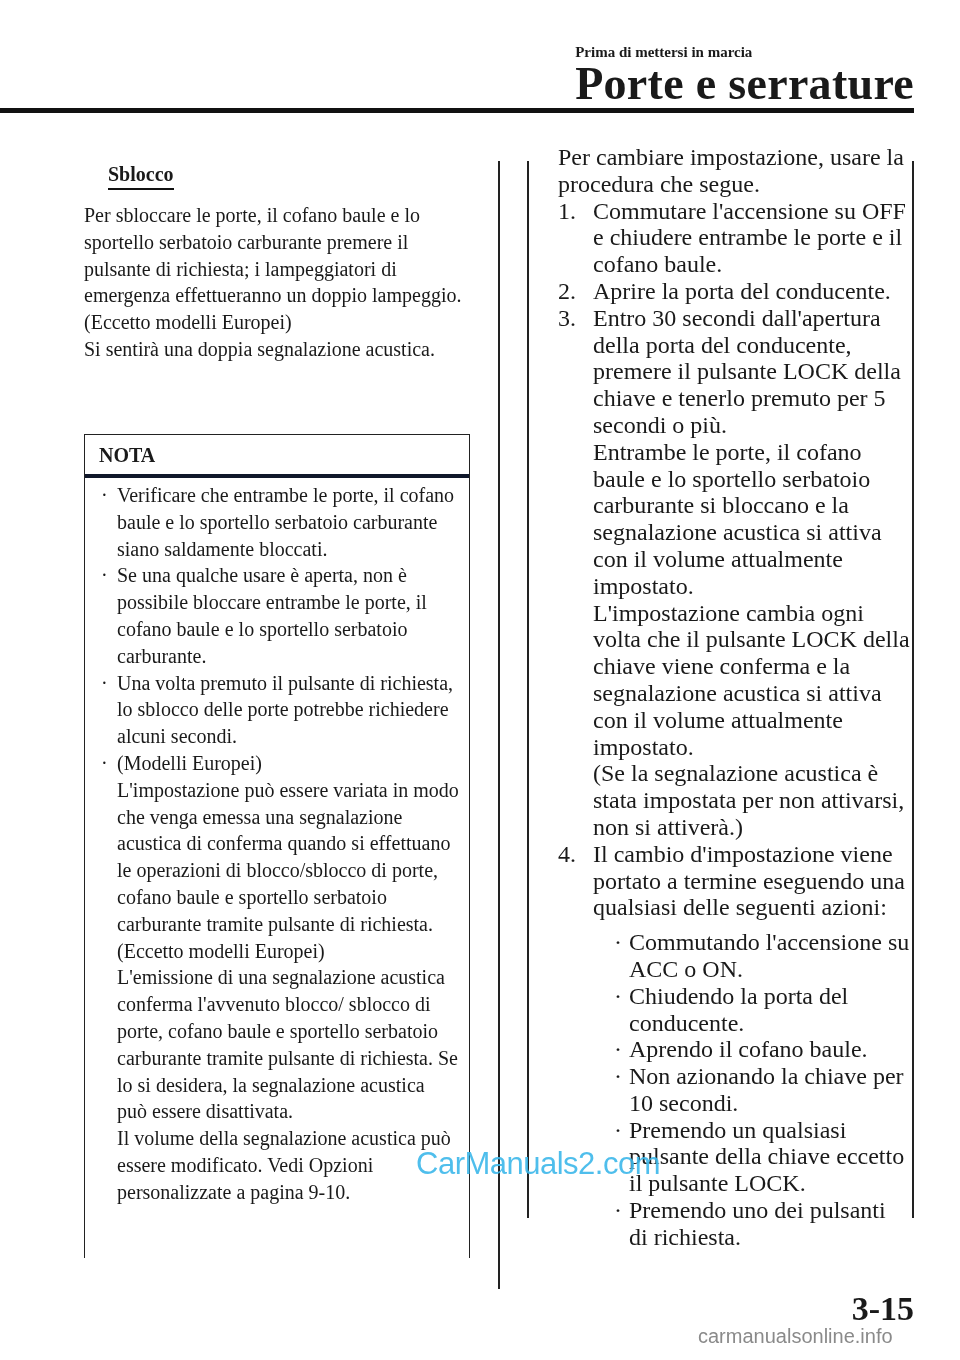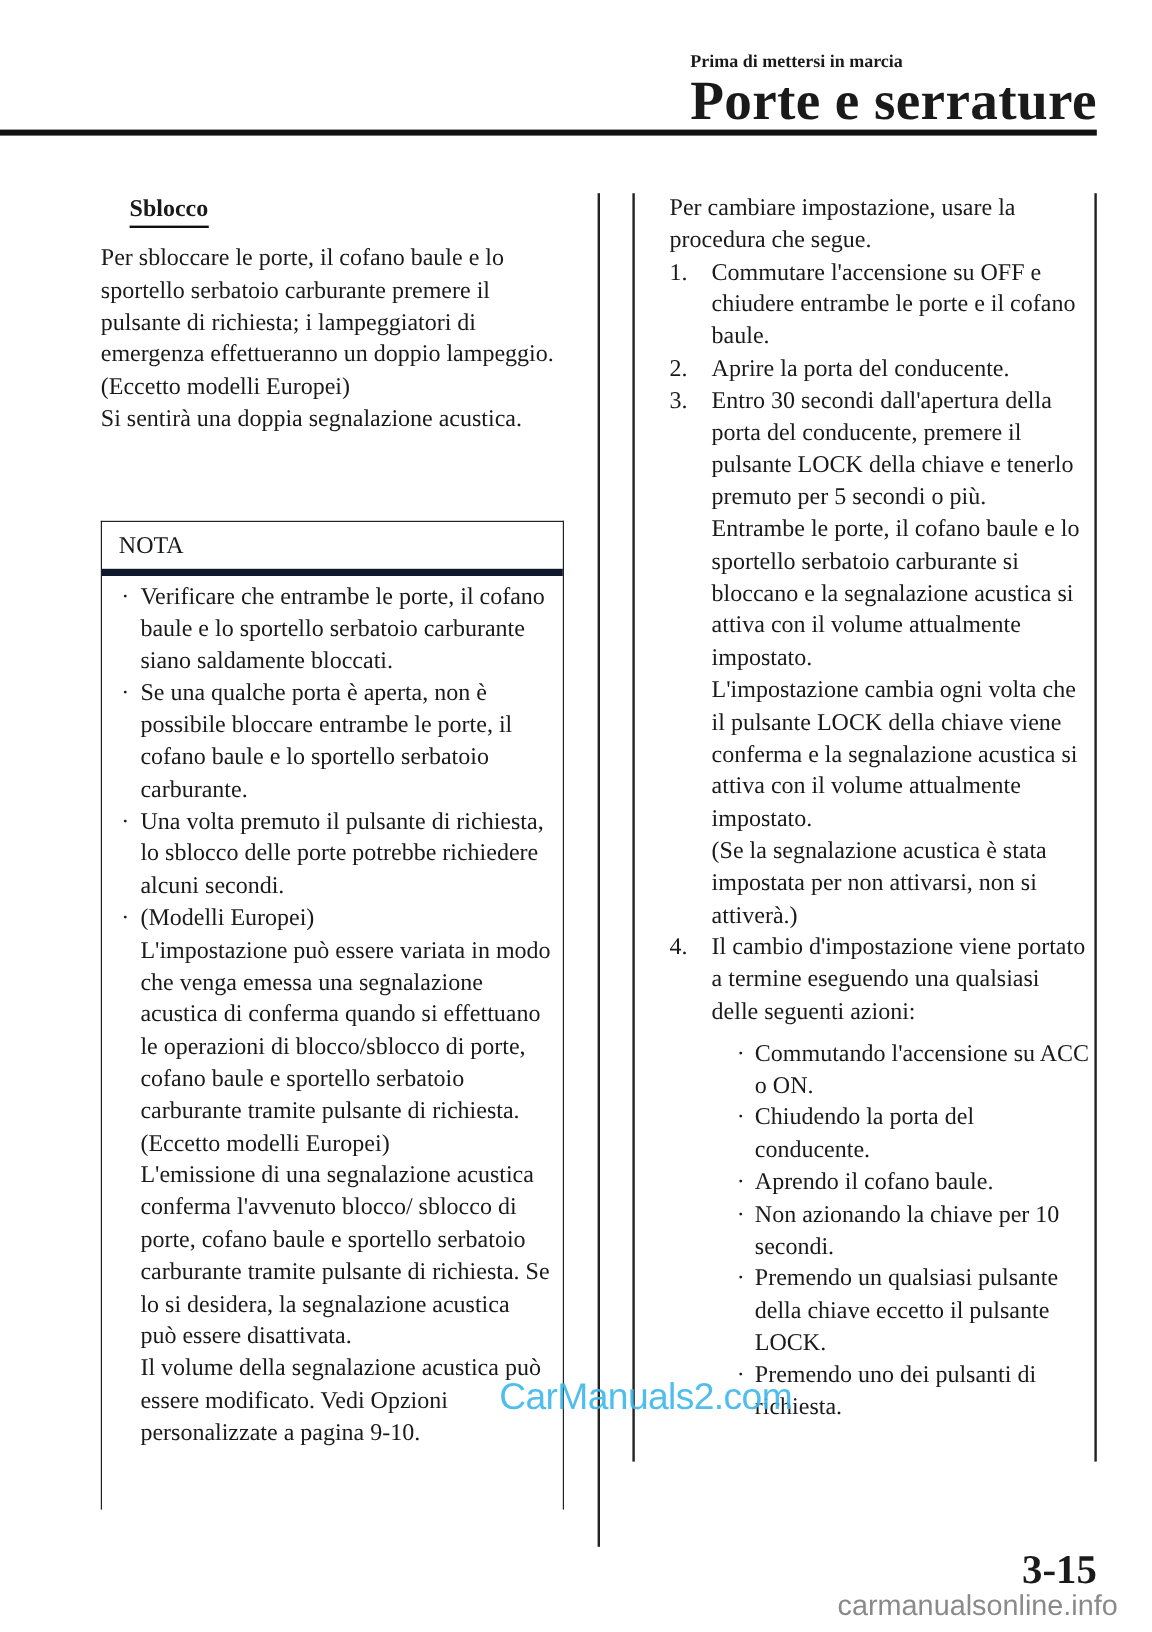--- a/index.html
+++ b/index.html
@@ -30,52 +30,52 @@
     margin-top: 2px; margin-bottom: 12px; margin-left: 24px;
   }
   .para { margin: 0; }
   .bold { font-weight: normal; }
 
   .nota-box {
     position: absolute; left: 84px; top: 434px; width: 384px; height: 823px;
     border: 1px solid #222; border-bottom: none;
   }
   .nota-head {
-    height: 39px; border-bottom: 6px solid #0f172a; padding-left: 14px;
-    font-weight: normal; font-size: 20px; line-height: 40px;
+    height: 39px; border-bottom: 4px solid #0f172a; padding-left: 14px;
+    font-weight: bold; font-size: 20px; line-height: 40px;
   }
   .nota-list { list-style: none; margin: 0; padding: 4px 10px 0 14px; font-size: 20px; line-height: 26.8px; }
   .nota-list li { position: relative; padding-left: 18px; }
   .nota-list li .dot { position: absolute; left: 2px; top: 0; }
 
   .vline { position: absolute; width: 2px; background: #222; }
 
   .col-right {
-    position: absolute; left: 558px; top: 160px; width: 352px;
-    font-size: 20px; line-height: 26.8px;
+    position: absolute; left: 558px; top: 144px; width: 352px;
+    font-size: 24px; line-height: 26.8px;
   }
   .steps { list-style: none; margin: 0; padding: 0; }
   .steps > li { position: relative; padding-left: 35px; }
   .steps > li .num { position: absolute; left: 0; top: 0; }
   .sublist { list-style: none; margin: 8px 0 0 0; padding: 0 0 0 19px; }
   .sublist li { position: relative; padding-left: 17px; }
   .sublist li .dot { position: absolute; left: 2px; top: 0; }
 
   .page-number {
     position: absolute; right: 46px; top: 1290px; font-size: 34px; font-weight: bold;
   }
   .wm1 {
     position: absolute; left: 416px; top: 1146px;
     font-family: "Liberation Sans", "DejaVu Sans", sans-serif;
     font-size: 31px; color: #3db8ea; opacity: 0.9; letter-spacing: -0.5px;
   }
   .wm2 {
     position: absolute; left: 698px; top: 1325px;
     font-family: "Liberation Sans", "DejaVu Sans", sans-serif;
-    font-size: 24px; color: #8a8a8a;
+    font-size: 20px; color: #8a8a8a;
   }
 </style>
 </head>
 <body>
 
 <div class="header-section">
   <div class="section-label">Prima di mettersi in marcia</div>
   <div class="chapter-title">Porte e serrature</div>
 </div>
 <div class="header-rule"></div>
@@ -89,21 +89,21 @@
 
 <div class="nota-box">
   <div class="nota-head">NOTA</div>
   <ul class="nota-list">
     <li>
       <span class="dot">·</span>
       <span>Verificare che entrambe le porte, il cofano baule e lo sportello serbatoio carburante siano saldamente bloccati.</span>
     </li>
     <li>
       <span class="dot">·</span>
-      <span>Se una qualche porta è aperta, non è possibile bloccare entrambe le porte, il cofano baule e lo sportello serbatoio carburante.</span>
+      <span>Se una qualche usare è aperta, non è possibile bloccare entrambe le porte, il cofano baule e lo sportello serbatoio carburante.</span>
     </li>
     <li>
       <span class="dot">·</span>
       <span>Una volta premuto il pulsante di richiesta, lo sblocco delle porte potrebbe richiedere alcuni secondi.</span>
     </li>
     <li>
       <span class="dot">·</span>
       <div class="bold">(Modelli Europei)</div>
       <div>L'impostazione può essere variata in modo che venga emessa una segnalazione acustica di conferma quando si effettuano le operazioni di blocco/sblocco di porte, cofano baule e sportello serbatoio carburante tramite pulsante di richiesta.</div>
       <div class="bold">(Eccetto modelli Europei)</div>

